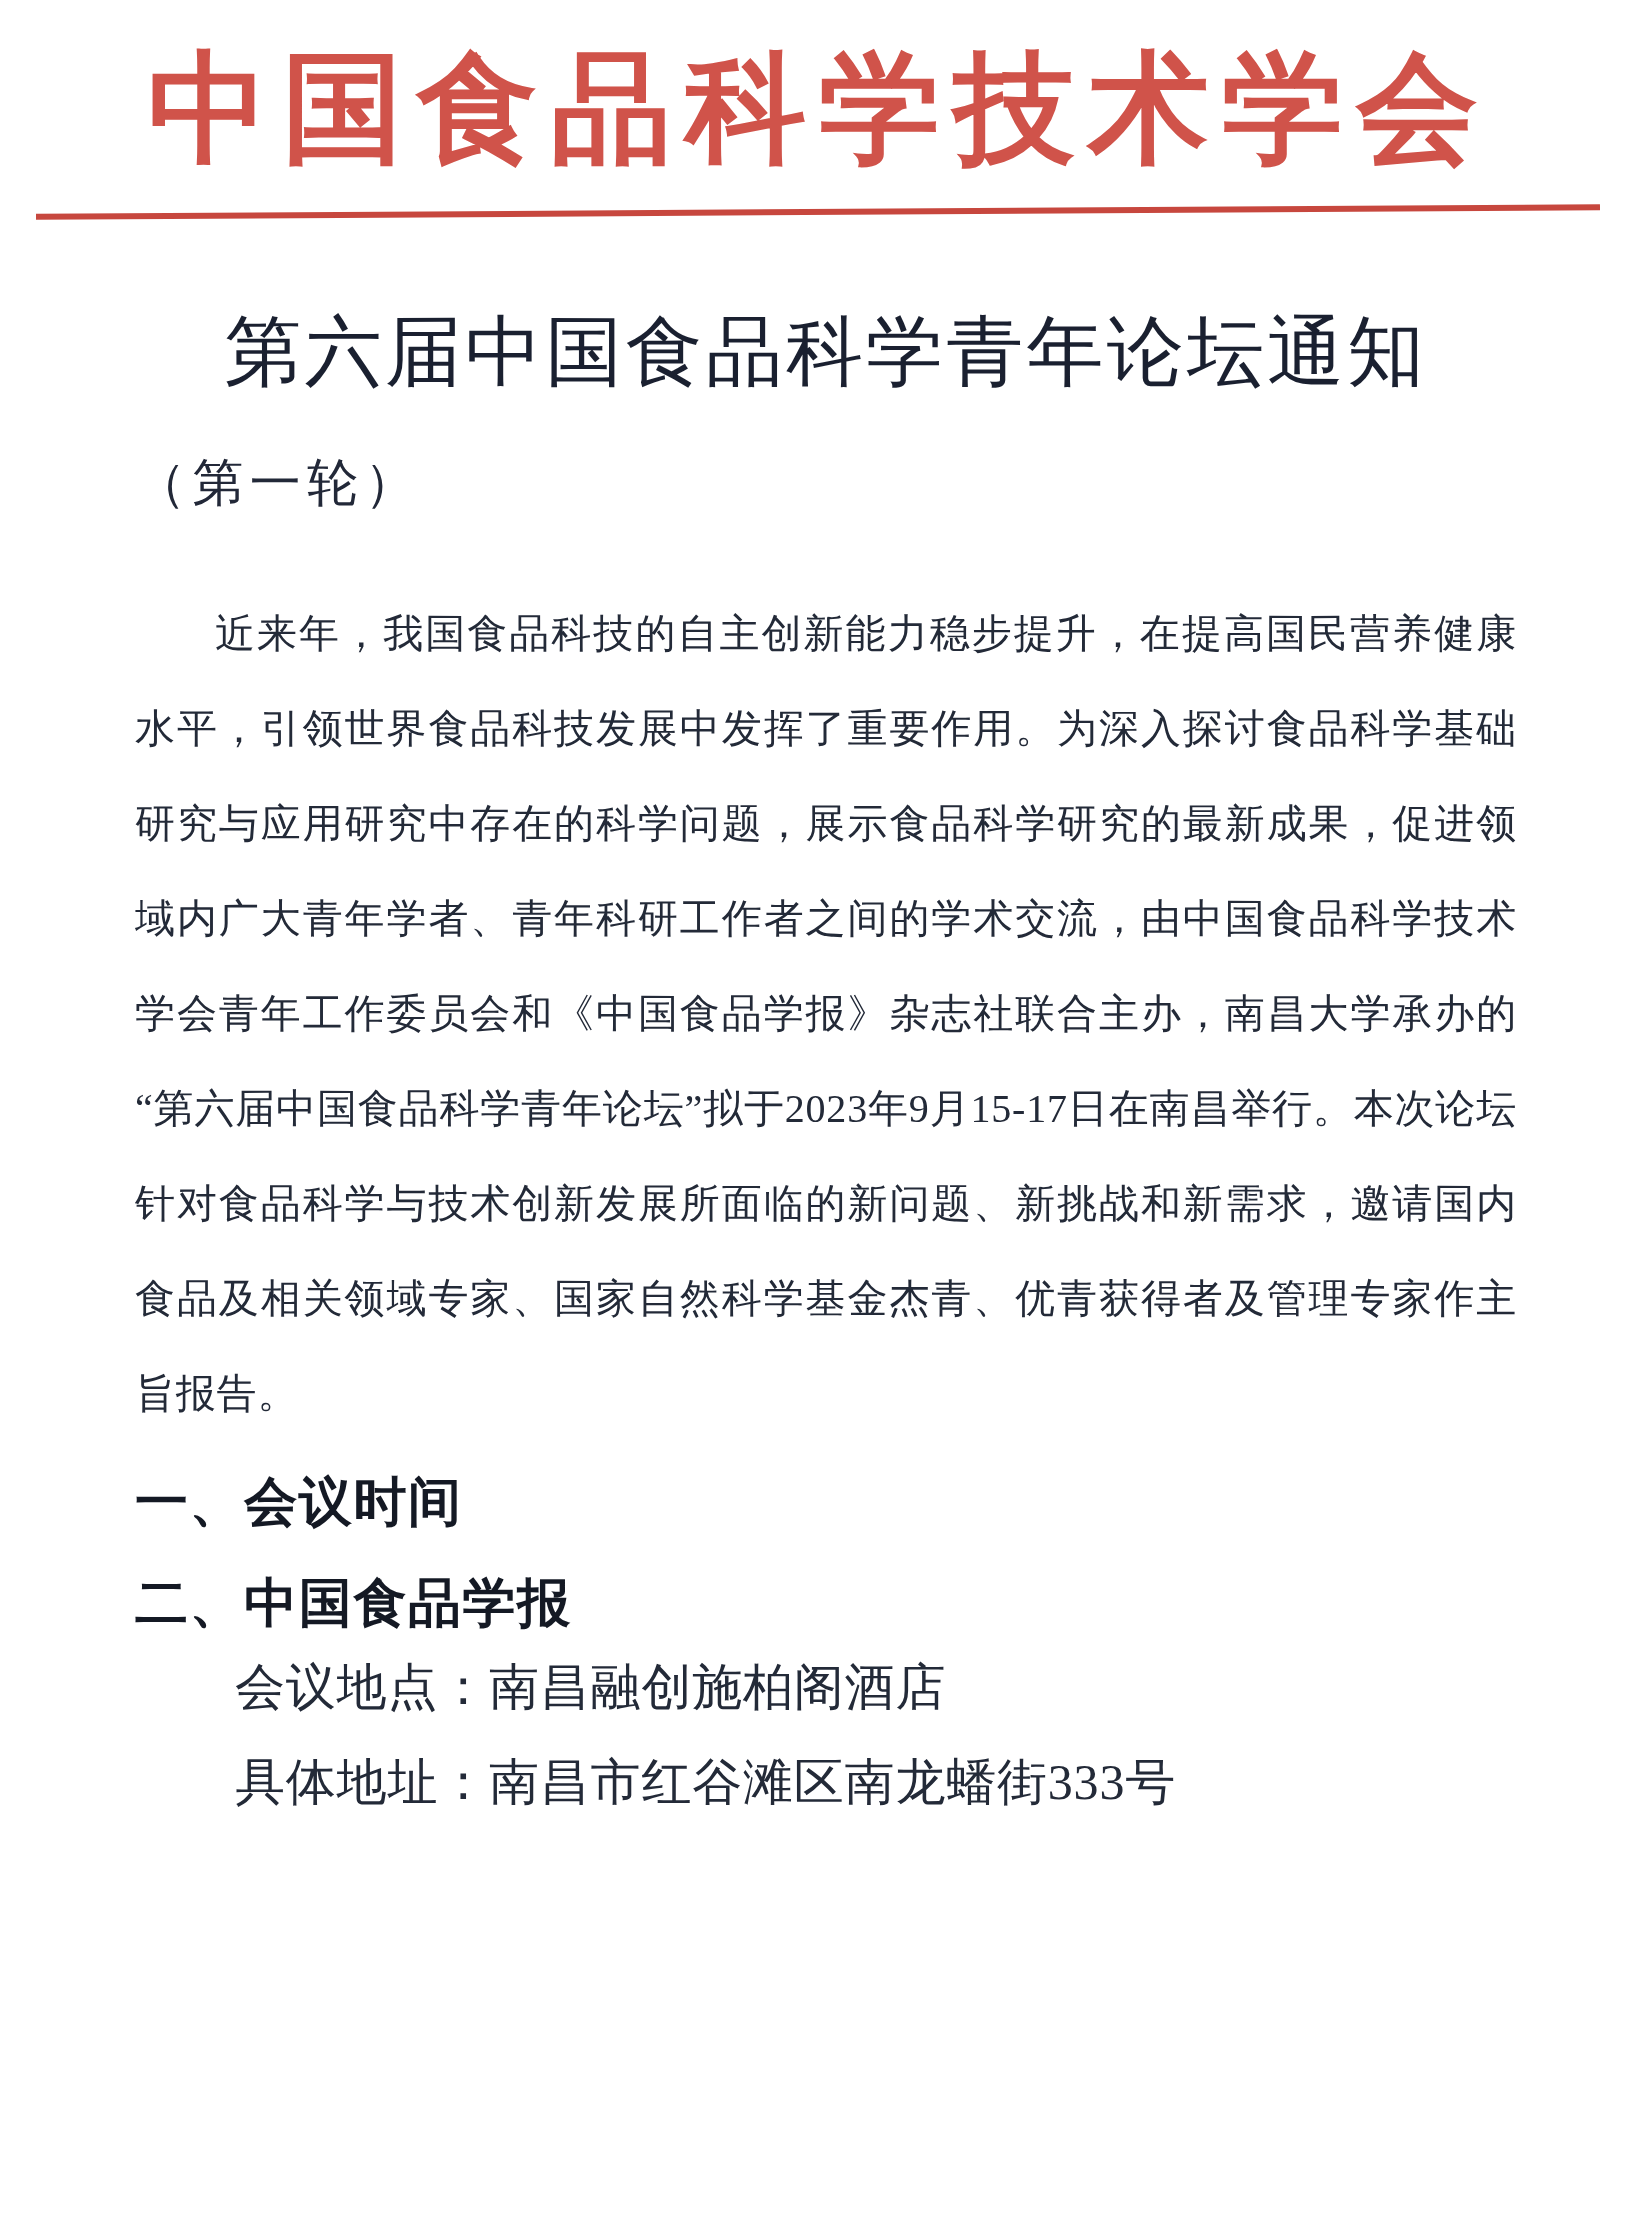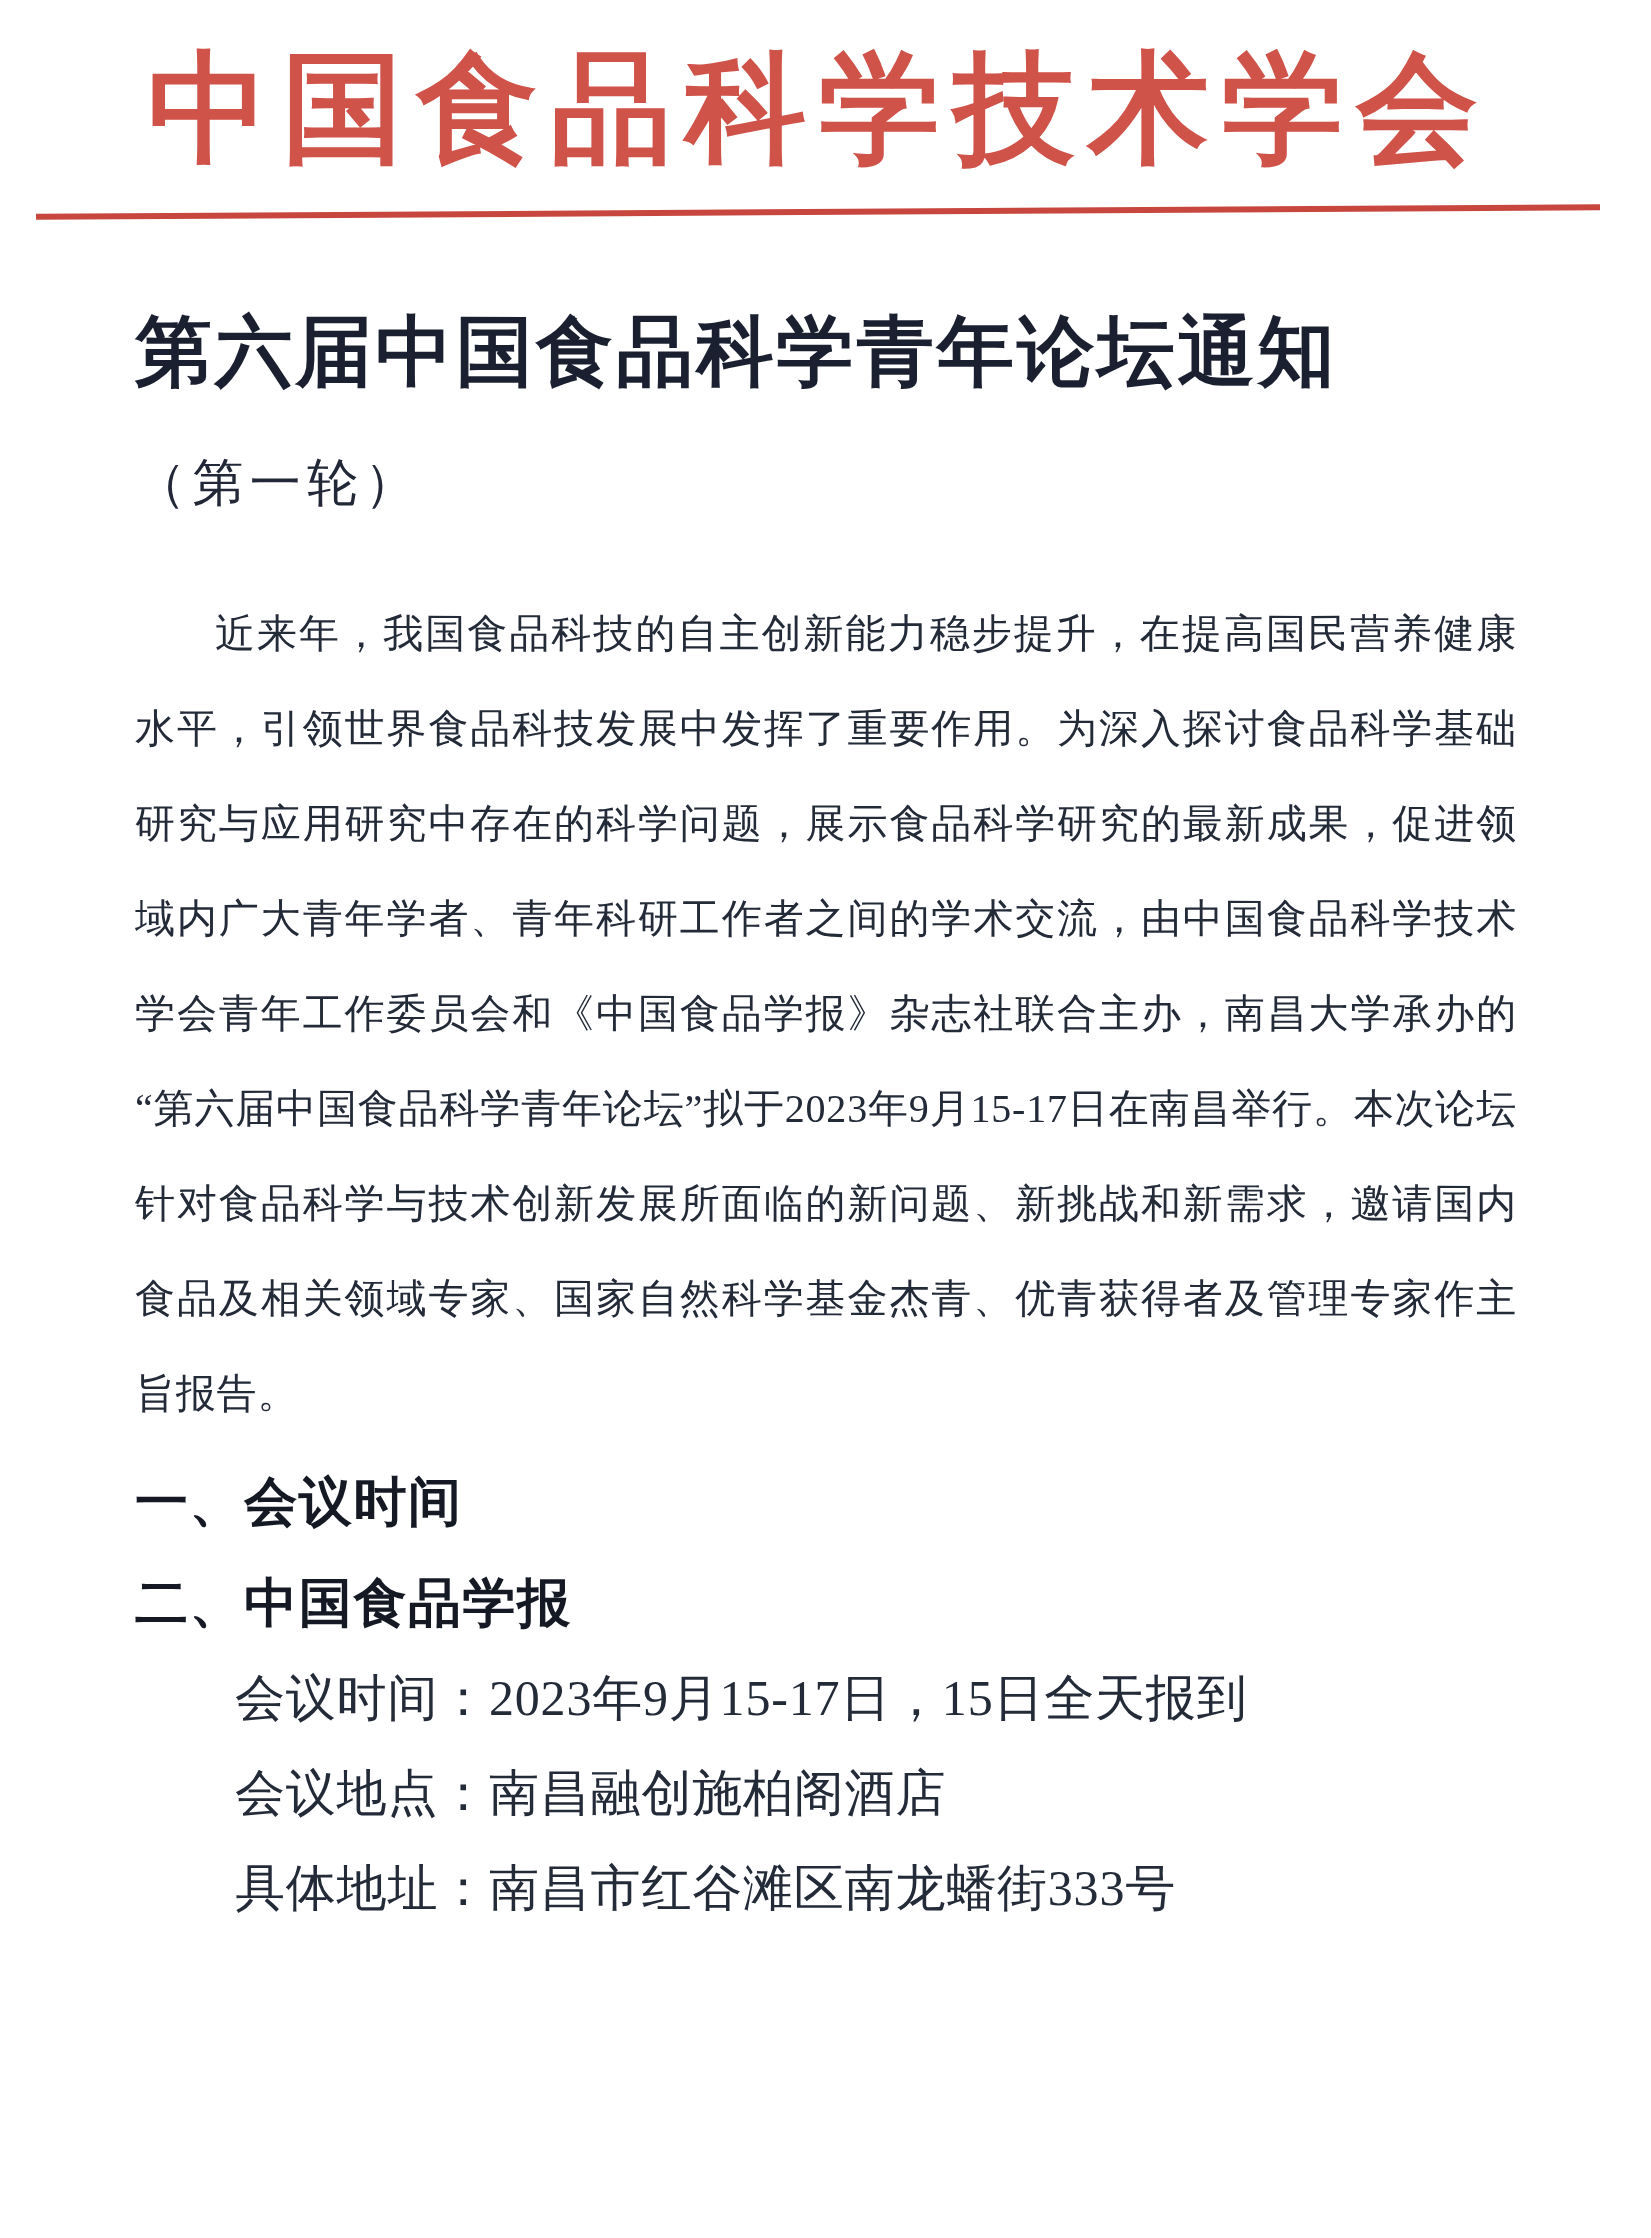--- a/index.html
+++ b/index.html
@@ -39,24 +39,24 @@
     margin-left: -99px;
     width: 1564px;
     height: 5.6px;
     background: #c7473e;
     transform: rotate(-0.35deg);
   }
 
   
   .notice-title {
     margin: 90px 0 0 0;
-    text-align: left;
+    text-align: center;
     font-size: 77px;
     line-height: 1.25;
-    font-weight: 700;
+    font-weight: 400;
     letter-spacing: 3.2px;
     color: #1a2030;
     white-space: nowrap;
   }
 
   .notice-subtitle {
     margin: 45px 0 0 0;
     text-align: left;
     font-size: 51px;
     line-height: 1.5;
@@ -113,20 +113,19 @@
 
   <div class="notice-subtitle">（第一轮）</div>
 
   <p class="intro-par">近来年，我国食品科技的自主创新能力稳步提升，在提高国民营养健康水平，引领世界食品科技发展中发挥了重要作用。为深入探讨食品科学基础研究与应用研究中存在的科学问题，展示食品科学研究的最新成果，促进领域内广大青年学者、青年科研工作者之间的学术交流，由中国食品科学技术学会青年工作委员会和《中国食品学报》杂志社联合主办，南昌大学承办的“第六届中国食品科学青年论坛”拟于2023年9月15-17日在南昌举行。本次论坛针对食品科学与技术创新发展所面临的新问题、新挑战和新需求，邀请国内食品及相关领域专家、国家自然科学基金杰青、优青获得者及管理专家作主旨报告。</p>
 
   <h3 class="sec-heading">一、会议时间</h3>
 
 
   <h3 class="sec-heading second">二、中国食品学报</h3>
 
-  <p class="sec-item">会议时间：2023年9月15-17日，15日全天报到</p>
 
   <p class="sec-item tight">会议地点：南昌融创施柏阁酒店</p>
 
   <p class="sec-item tight">具体地址：南昌市红谷滩区南龙蟠街333号</p>
 
 </div>
 
 
 </body></html>

